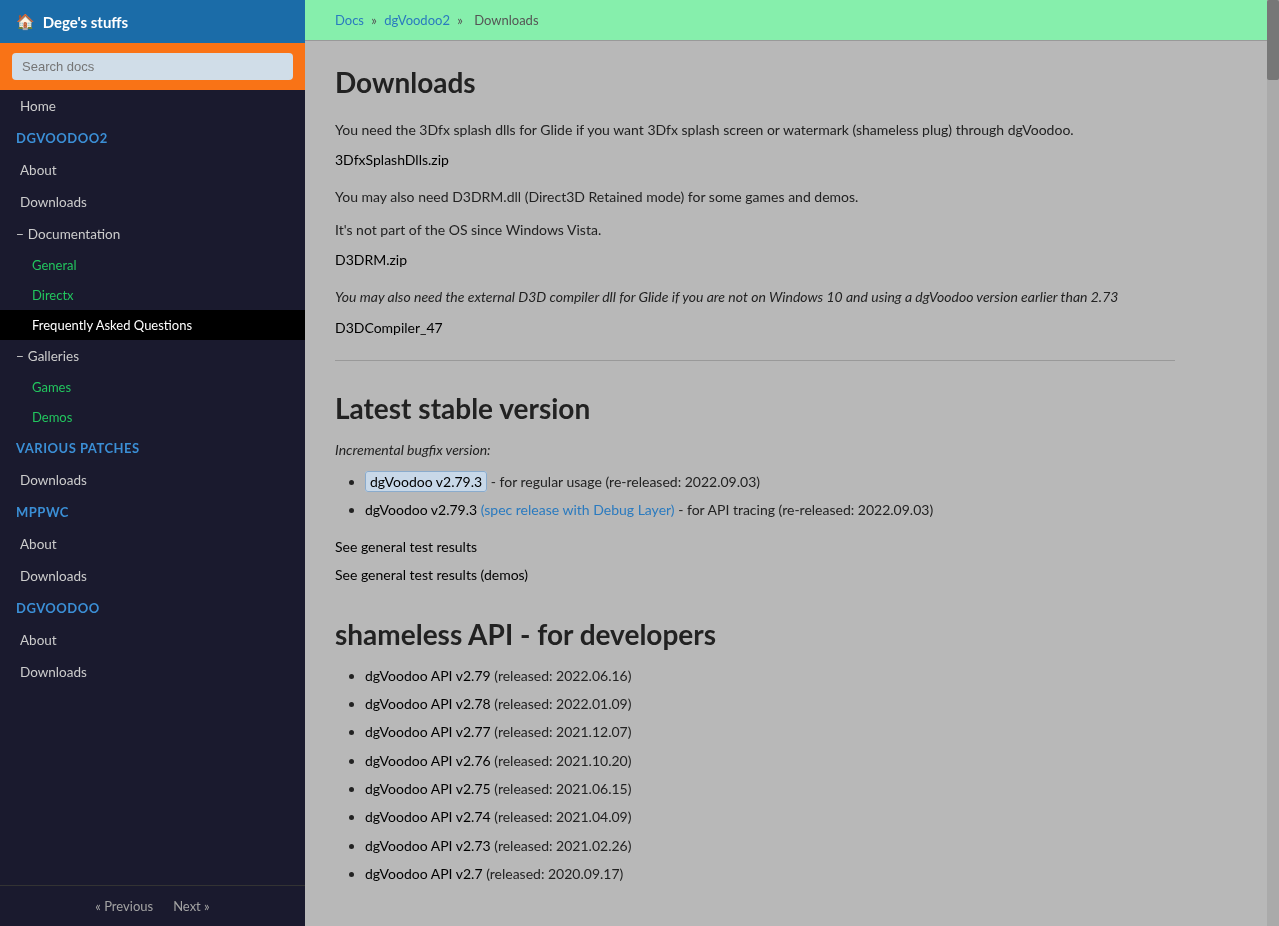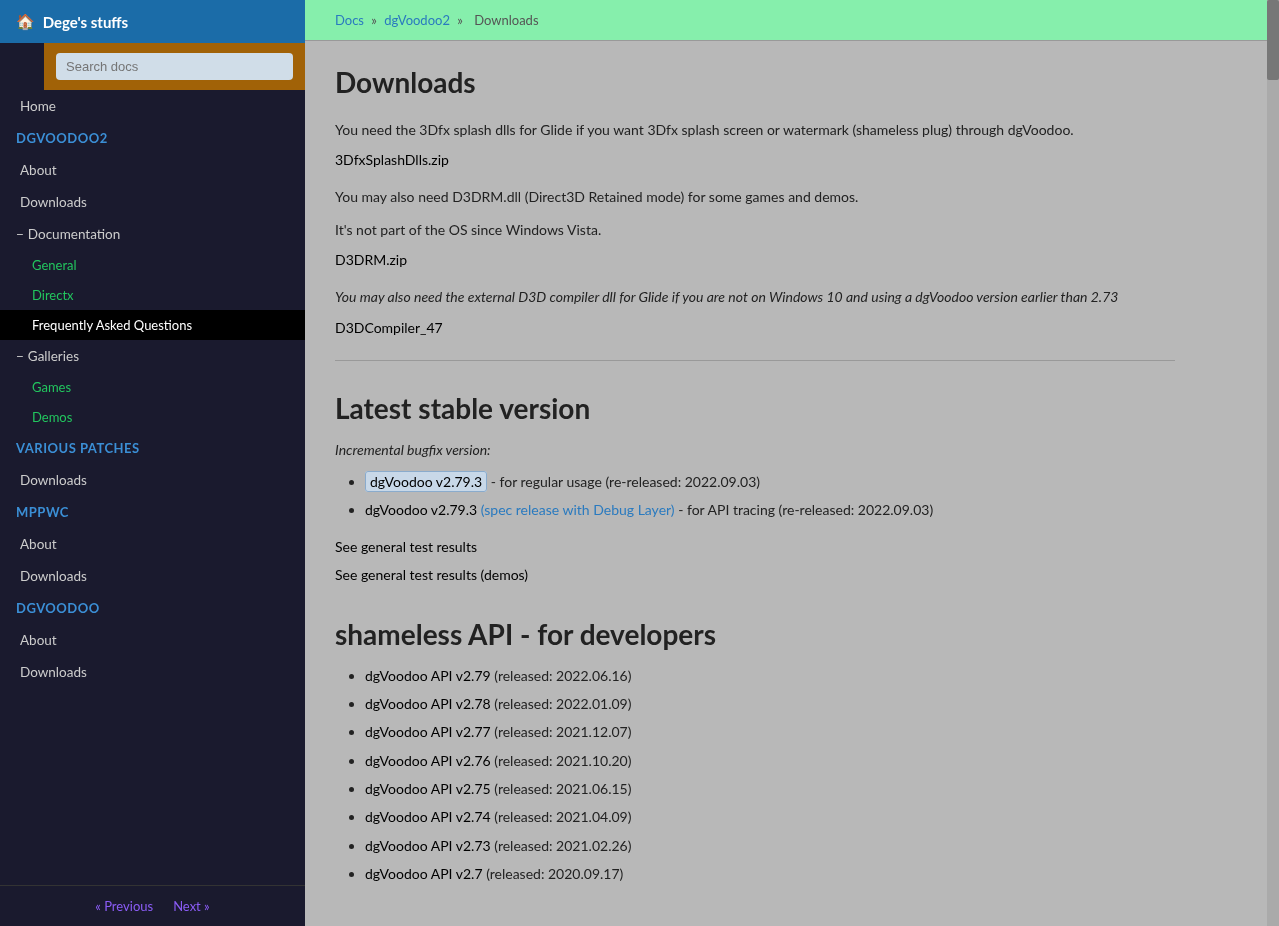--- a/index.html
+++ b/index.html
@@ -21,22 +21,21 @@
       padding: 12px 16px;
       font-size: 15px;
       font-weight: bold;
       color: #fff;
       display: flex;
       align-items: center;
       gap: 8px;
     }
     #sidebar-search {
       padding: 10px 12px;
-      background: #a16207;
-      margin-left: 44px;
+      background: #f97316;
     }
     #sidebar-search input {
       width: 100%;
       padding: 6px 10px;
       border-radius: 4px;
       border: none;
       background: #d0dde8;
       color: #333;
       font-size: 13px;
       outline: none;
@@ -76,21 +75,21 @@
       margin-top: auto;
       padding: 12px 16px;
       display: flex;
       justify-content: center;
       gap: 20px;
       color: #aaa;
       font-size: 13px;
       border-top: 1px solid #333;
     }
     .sidebar-bottom a {
-      color: #8b5cf6;
+      color: #a3a3a3;
       text-decoration: none;
     }
 
     
     #main {
       flex: 1;
       background: #b8b8b8;
       overflow-y: auto;
       height: 100%;
     }

